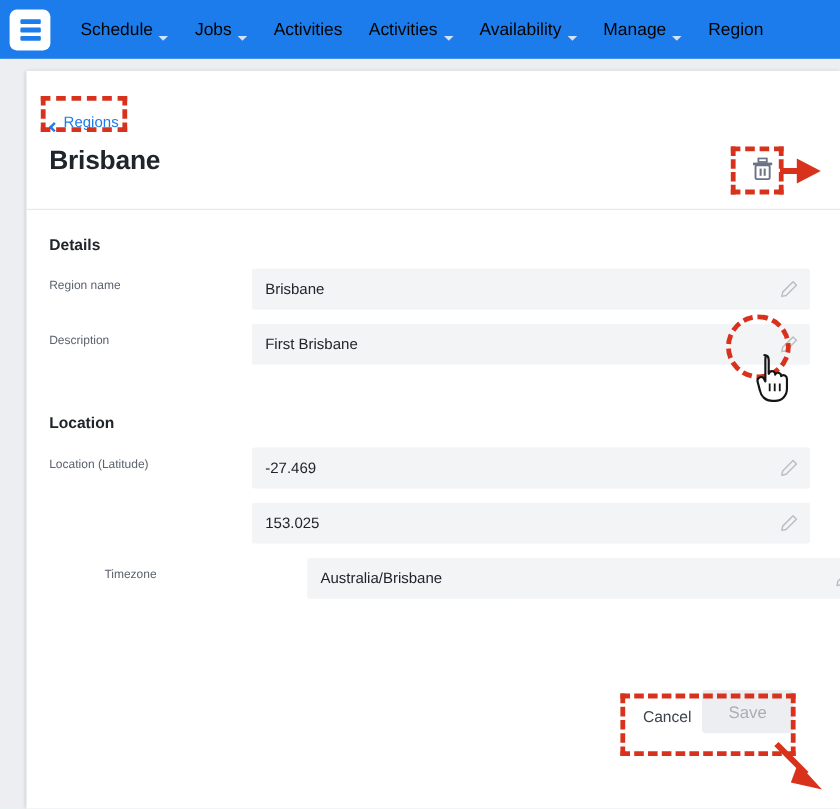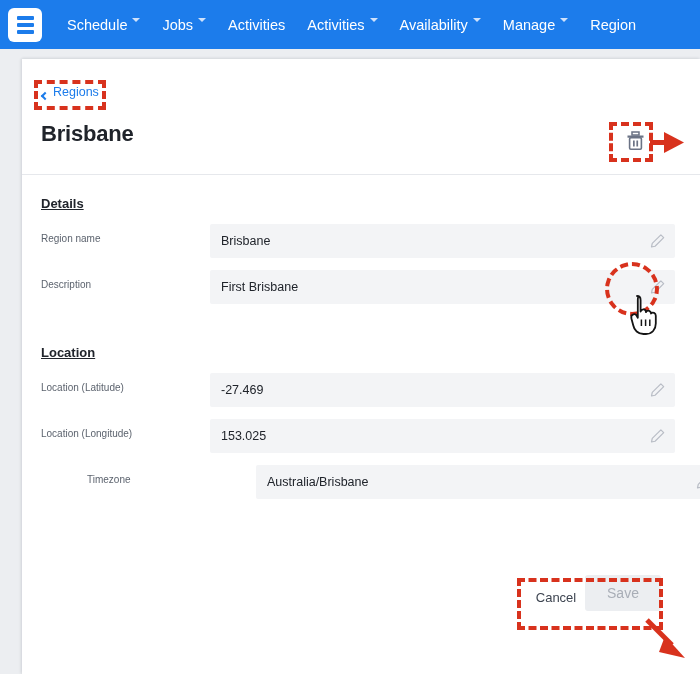--- a/index.html
+++ b/index.html
@@ -20,39 +20,39 @@
   }
   .logo-box {
     width: 34px; height: 34px; margin-left: 8px; border-radius: 6px;
     background: #ffffff; display: flex; flex-direction: column;
     align-items: center; justify-content: center; gap: 3px;
     flex: 0 0 auto;
   }
   .logo-bar { width: 17px; height: 4px; background: #1c7ceb; border-radius: 1px; }
   .nav-items { display: flex; align-items: center; margin-left: 14px; }
   .nav-item {
-    display: flex; align-items: flex-start; gap: 5px;
-    color: #ffffff; font-size: 14.5px; padding: 0 11px;
+    display: flex; align-items: flex-end; gap: 5px;
+    color: #000000; font-size: 14.5px; padding: 0 11px;
     white-space: nowrap; cursor: pointer;
   }
   .caret {
     width: 0; height: 0; border-left: 4px solid transparent;
     border-right: 4px solid transparent; border-top: 4px solid #cfe2fb;
     position: relative; top: 1px;
   }
 
   
   .card {
     position: absolute; left: 22px; top: 59px; width: 678px; height: 615px;
     background: #ffffff;
     box-shadow: -1px 0 3px rgba(20,30,50,0.10), 0 -1px 3px rgba(20,30,50,0.06);
   }
 
   .breadcrumb {
-    position: absolute; left: 20px; top: 26px;
+    position: absolute; left: 20px; top: 36px;
     display: flex; align-items: flex-end; gap: 5px;
     color: #1c7ceb; font-size: 12.5px; cursor: pointer;
   }
   .bc-chevron {
     display: inline-block; width: 6px; height: 6px;
     border-left: 2px solid #1c7ceb; border-bottom: 2px solid #1c7ceb;
     transform: rotate(45deg); position: relative; top: 0px;
   }
 
   .page-title {
@@ -66,21 +66,21 @@
     justify-content: center; cursor: pointer;
   }
 
   .divider {
     position: absolute; left: 0px; top: 115px; width: 678px; height: 1px;
     background: #e6e8ec;
   }
 
   .section-title {
     position: absolute; left: 19px;
-    font-size: 13px; font-weight: bold; color: #20242b; text-decoration: underline;
+    font-size: 13px; font-weight: bold; color: #20242b;
   }
 
   .field-row { position: absolute; left: 19px; width: 640px; height: 34px; }
   .field-label {
     position: absolute; left: 0; top: 9px; width: 160px;
     font-size: 10px; color: #5c636e;
   }
   .field-input {
     position: absolute; left: 169px; top: 0; width: 465px; height: 34px;
     background: #f3f4f6; border: none; border-radius: 2px;
@@ -217,21 +217,20 @@
       <div class="field-label">Location (Latitude)</div>
       <div class="field-input">
         <span class="field-value">-27.469</span>
         <svg class="pencil" viewBox="0 0 16 16">
           <path d="M11.6 1.4 L14.6 4.4 L5.4 13.6 L1.6 14.4 L2.4 10.6 Z" fill="none" stroke="#6b7385" stroke-width="1.3" stroke-linejoin="round"></path>
         </svg>
       </div>
     </div>
 
     <div class="field-row" style="top:360px;">
-      <div class="field-label">Location (Longitude)</div>
       <div class="field-input">
         <span class="field-value">153.025</span>
         <svg class="pencil" viewBox="0 0 16 16">
           <path d="M11.6 1.4 L14.6 4.4 L5.4 13.6 L1.6 14.4 L2.4 10.6 Z" fill="none" stroke="#6b7385" stroke-width="1.3" stroke-linejoin="round"></path>
         </svg>
       </div>
     </div>
 
     <div class="field-row" style="top:406px;margin-left:46px;">
       <div class="field-label">Timezone</div>

